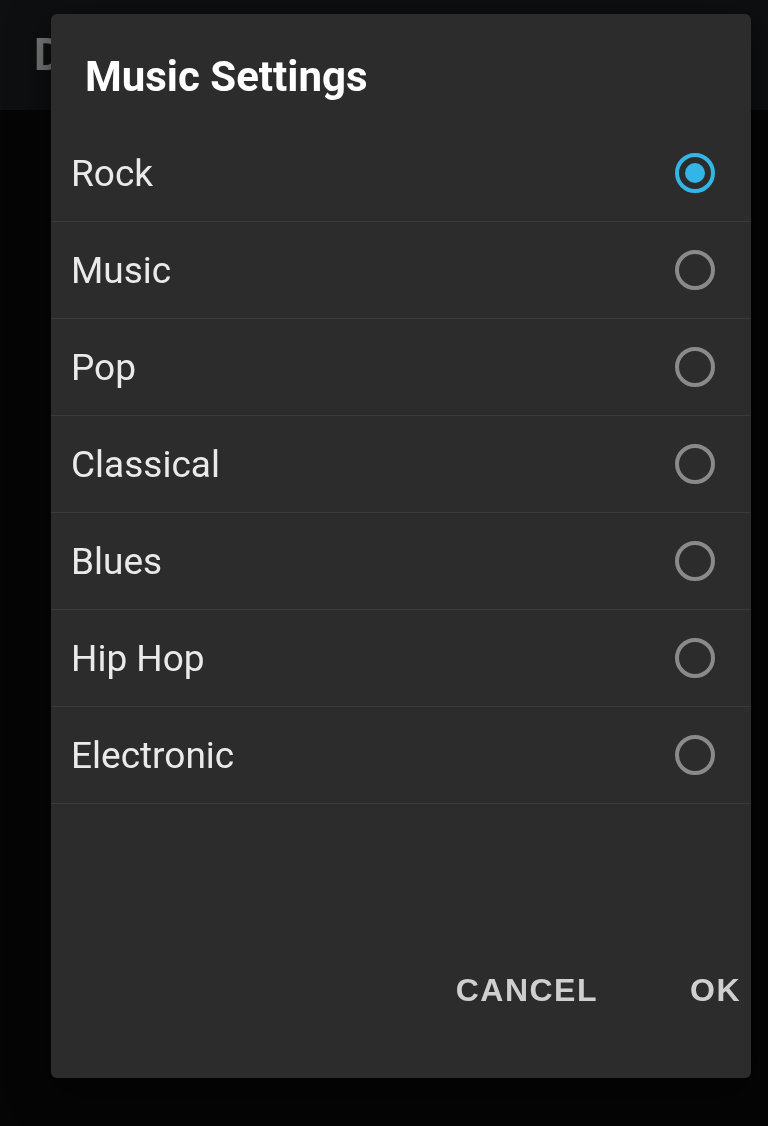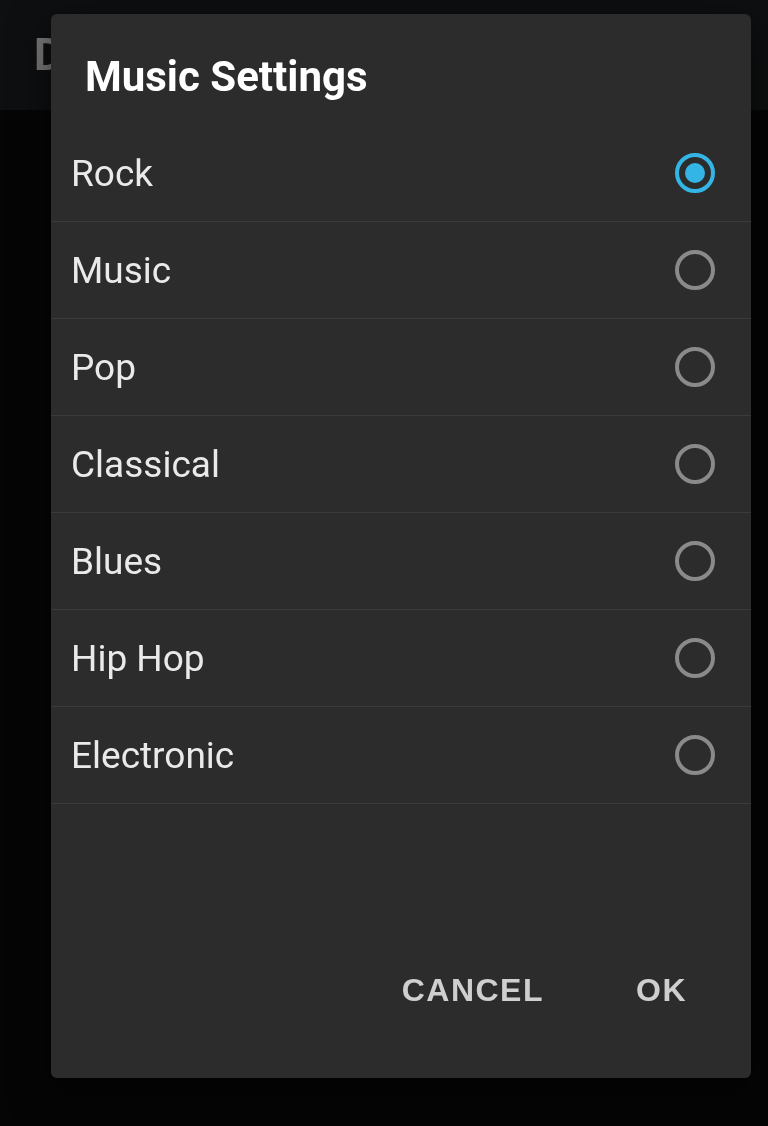--- a/index.html
+++ b/index.html
@@ -95,21 +95,20 @@
       border-radius: 50%;
       transform: translate(-50%, -50%);
     }
     .dialog-actions {
       flex: 0 0 auto;
       height: 186px;
       display: flex;
       align-items: center;
       justify-content: flex-end;
       gap: 72px;
-      padding-right: 54px;
       padding-top: 10px;
     }
     .dialog-btn {
       background: transparent;
       border: none;
       color: #cfcfcf;
       font-size: 32px;
       font-weight: 700;
       letter-spacing: 1.5px;
       padding: 14px 10px;

